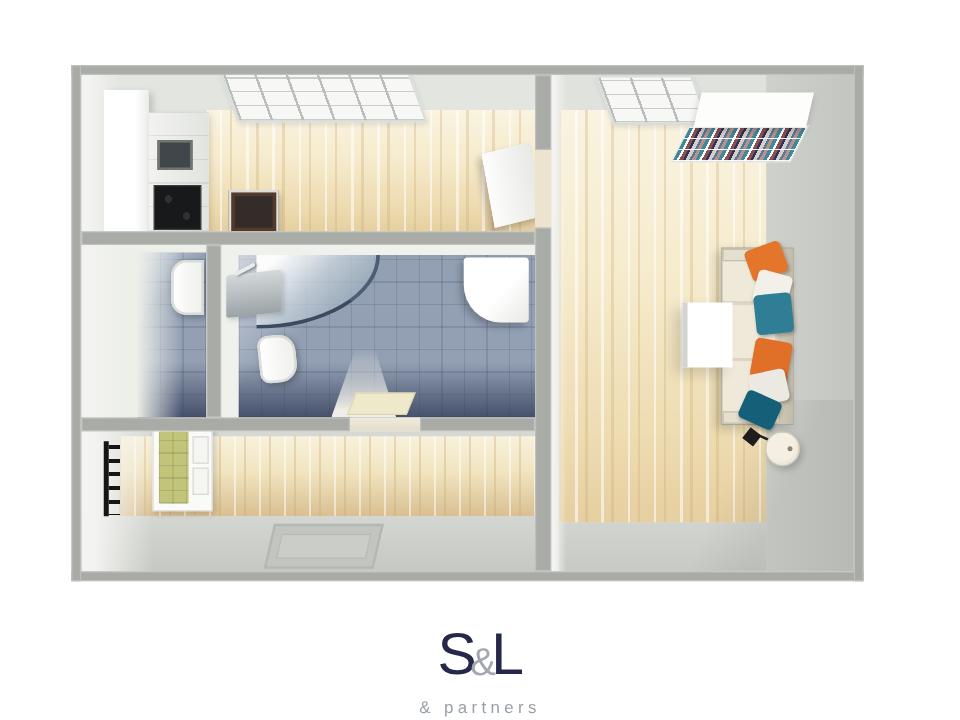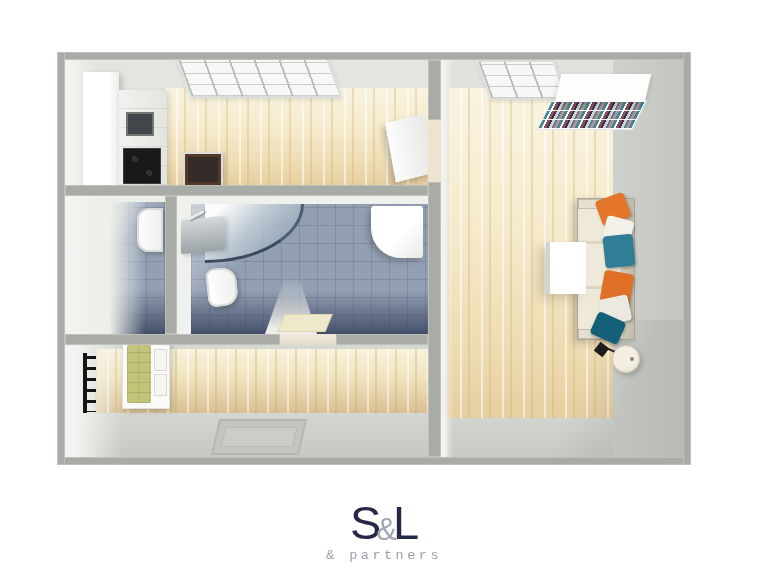--- a/index.html
+++ b/index.html
@@ -87,21 +87,21 @@
   .lamp-shade{position:absolute;border-radius:50%;background:radial-gradient(circle at 40% 40%, #f4efe2 55%, #ddd6c4);
       border:1px solid #cfc8b6;box-shadow:2px 3px 5px rgba(0,0,0,0.18);}
   .lamp-base{position:absolute;background:#1d1d1d;transform:rotate(38deg);}
   .lamp-arm{position:absolute;height:2px;background:#1d1d1d;transform:rotate(24deg);}
   
   .logo{position:absolute;left:0;right:0;text-align:center;}
   .logo-main{line-height:1;}
   .logo-main .ltr{color:var(--logo-navy,#262849);font-size:47px;font-weight:500;letter-spacing:-1px;}
   .logo-main .amp{color:#a3a7b0;font-size:31px;font-weight:400;display:inline-block;
       transform:translateY(1px);margin:0 -4px;}
-  .logo-sub{color:var(--logo-gray,#9aa0a8);font-size:13.5px;letter-spacing:3.5px;margin-top:2px;font-weight:400;font-family:Liberation Mono, monospace;}
+  .logo-sub{color:var(--logo-gray,#9aa0a8);font-size:13.5px;letter-spacing:3.5px;margin-top:12px;font-weight:400;}
 </style>
 </head>
 <body>
 
 <div class="stage">
 
   <div class="room" style="left:65px;top:60px;width:363px;height:125px;">
     <div class="wood" style="left:98px;top:28px;right:0;bottom:0;"></div>
     <div class="face-left" style="left:0;top:0;width:32px;height:100%;"></div>
     <div class="window" style="left:118px;top:-2px;width:148px;height:36px;transform:skewX(20deg);"></div>

